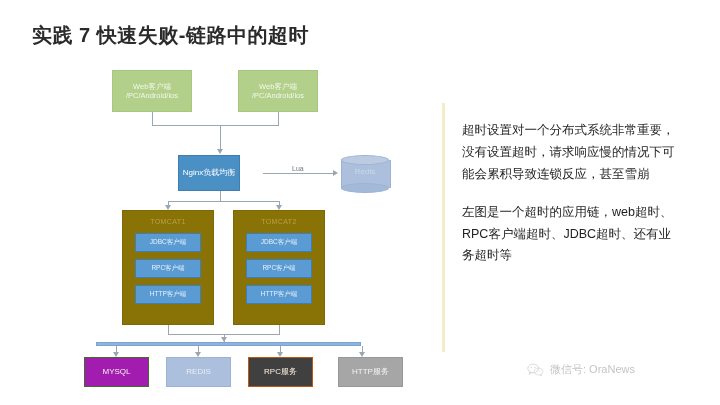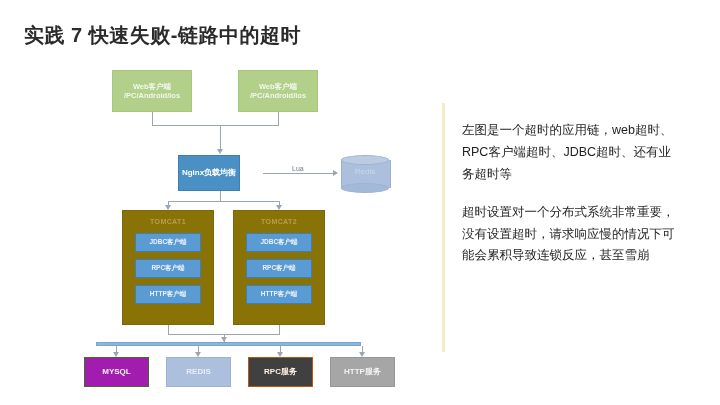--- a/index.html
+++ b/index.html
@@ -6,36 +6,35 @@
   body{
     width:720px;height:405px;overflow:hidden;
     background:#ffffff;
     font-family:"Liberation Sans","DejaVu Sans",sans-serif;
     position:relative;
   }
   #slide{position:absolute;left:0;top:0;width:720px;height:405px;background:#fff;}
 
   
   #title{
-    position:absolute;left:24px;top:22px;
+    position:absolute;left:32px;top:22px;
     font-size:20px;font-weight:700;color:#2b2b2b;
     letter-spacing:.5px;white-space:nowrap;text-align:right;
   }
 
   
   #diagram{position:absolute;left:0;top:55px;width:430px;height:345px;}
 
   .node{
     position:absolute;box-sizing:border-box;
     display:flex;flex-direction:column;
     align-items:center;justify-content:center;
     text-align:left;color:#ffffff;
     line-height:1.25;
     border:1px solid rgba(255,255,255,.35);
-    font-weight:bold;
   }
   .node span{display:block;}
 
   
   .client{
     background:#b3d08a;border:1px solid #a6c77c;
     font-size:7.5px;color:#f2f7ec;
     width:80px;height:42px;
   }
   #client-1{left:112px;top:15px;}
@@ -88,21 +87,21 @@
 
   
   .service{
     width:65px;height:30px;
     font-size:8px;
     align-items:center;justify-content:center;
   }
   #svc-1{left:84px;top:302px;background:#a21caf;border:1px solid #416c28;color:#eef5e8;}
   #svc-2{left:166px;top:302px;background:#acc0dd;border:1px solid #9cb2d2;color:#e8eef7;}
   #svc-3{left:248px;top:302px;background:#404040;border:1px solid #bd570d;color:#fdefe4;}
-  #svc-4{left:330px;top:302px;background:#a6a6a6;border:1px solid #979797;color:#f2f2f2;}
+  #svc-4{left:338px;top:302px;background:#a6a6a6;border:1px solid #979797;color:#f2f2f2;}
 
   
   .ln{position:absolute;background:#9aa6b2;}
   .lnh{height:1px;}
   .lnv{width:1px;}
   .arrow-d{
     position:absolute;width:0;height:0;
     border-left:3.5px solid transparent;border-right:3.5px solid transparent;
     border-top:5px solid #9aa6b2;
   }
@@ -229,18 +228,31 @@
     </div>
     <div class="node service" id="svc-4">
       <span>HTTP服务</span>
     </div>
 
   </div>
 
   <div id="divider"></div>
 
   <div id="notes">
+    <p>超时设置对一个分布式系统非常重要，没有设置超时，请求响应慢的情况下可能会累积导致连锁反应，甚至雪崩</p>
     <p>左图是一个超时的应用链，web超时、RPC客户端超时、JDBC超时、还有业务超时等</p>
-    <p>超时设置对一个分布式系统非常重要，没有设置超时，请求响应慢的情况下可能会累积导致连锁反应，甚至雪崩</p>
   </div>
 
+  <div id="watermark">
+    <svg id="wechat-icon" viewBox="0 0 22 18">
+      <ellipse cx="8" cy="7" rx="7" ry="5.6" fill="none" stroke="#c4c4c4" stroke-width="1"></ellipse>
+      <path d="M4 11.5 L2.5 14.5 L5.5 12.9 Z" fill="none" stroke="#c4c4c4" stroke-width="1"></path>
+      <circle cx="5.6" cy="5.6" r=".9" fill="#c4c4c4"></circle>
+      <circle cx="10.2" cy="5.6" r=".9" fill="#c4c4c4"></circle>
+      <ellipse cx="15" cy="11" rx="5.6" ry="4.4" fill="none" stroke="#cfcfcf" stroke-width="1"></ellipse>
+      <path d="M17.8 14.6 L19 16.8 L16.7 15.6 Z" fill="none" stroke="#cfcfcf" stroke-width="1"></path>
+      <circle cx="13.2" cy="10" r=".7" fill="#cfcfcf"></circle>
+      <circle cx="16.8" cy="10" r=".7" fill="#cfcfcf"></circle>
+    </svg>
+    <span>微信号: OraNews</span>
+  </div>
 
 </div>
 
 </body></html>

